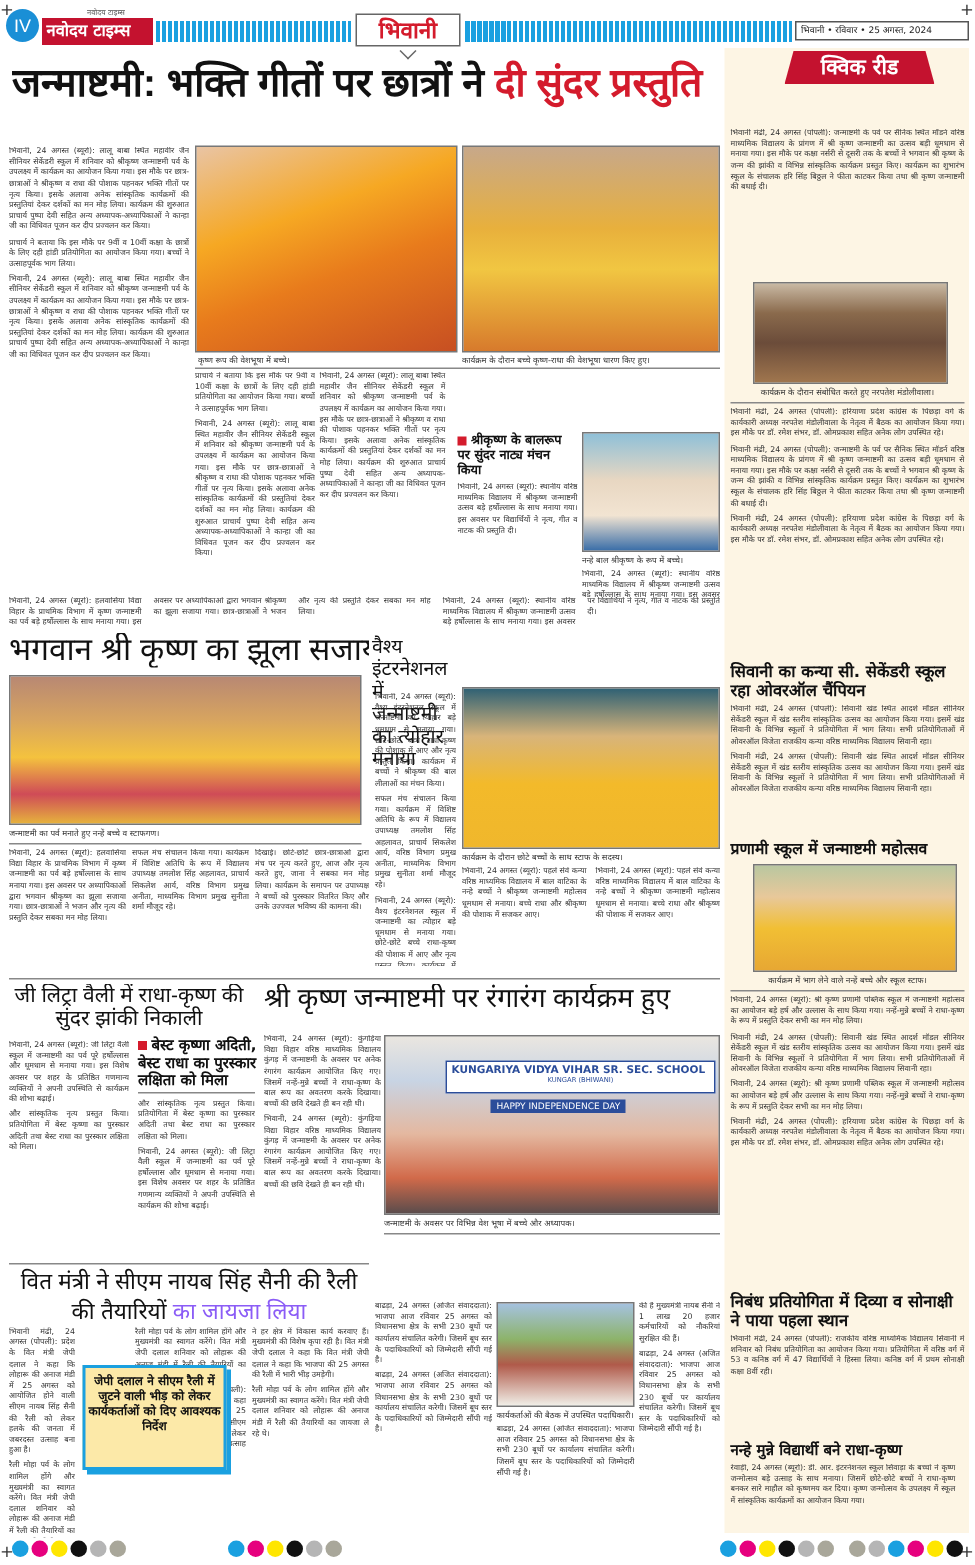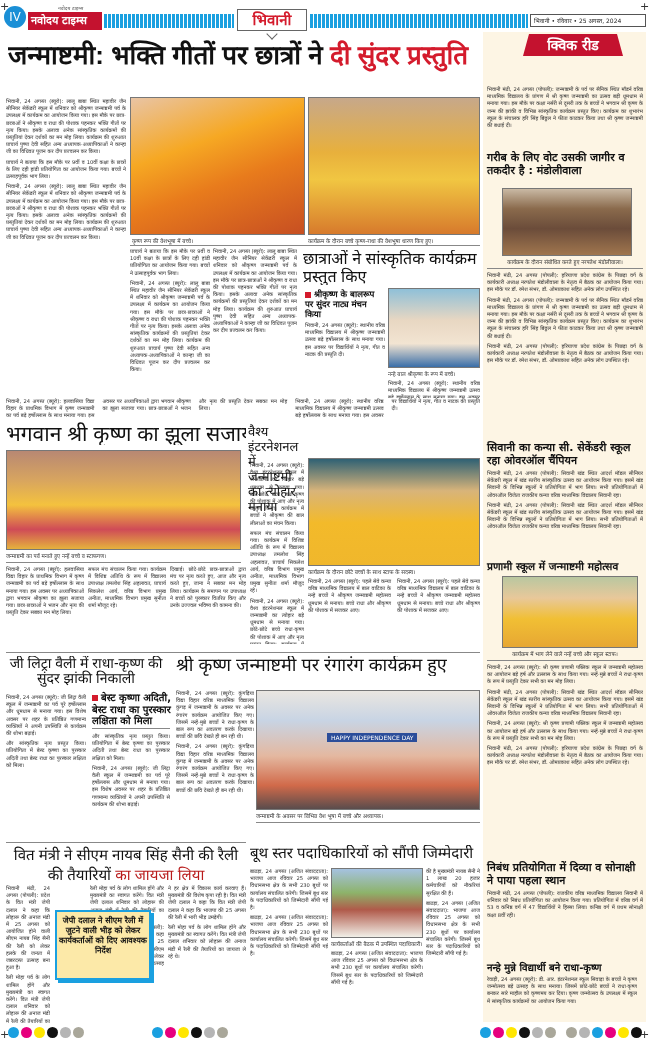--- a/index.html
+++ b/index.html
@@ -78,21 +78,20 @@
 
   <div class="abs body" style="left:130px;top:248px;width:80px;height:148px;overflow:hidden">
       <p>प्राचार्य ने बताया कि इस मौके पर 9वीं व 10वीं कक्षा के छात्रों के लिए दही हांडी प्रतियोगिता का आयोजन किया गया। बच्चों ने उत्साहपूर्वक भाग लिया।</p>
       <p style="margin-top:3px">भिवानी, 24 अगस्त (ब्यूरो): लालू बाबा स्थित महावीर जैन सीनियर सेकेंडरी स्कूल में शनिवार को श्रीकृष्ण जन्माष्टमी पर्व के उपलक्ष्य में कार्यक्रम का आयोजन किया गया। इस मौके पर छात्र-छात्राओं ने श्रीकृष्ण व राधा की पोशाक पहनकर भक्ति गीतों पर नृत्य किया। इसके अलावा अनेक सांस्कृतिक कार्यक्रमों की प्रस्तुतियां देकर दर्शकों का मन मोह लिया। कार्यक्रम की शुरुआत प्राचार्य पुष्पा देवी सहित अन्य अध्यापक-अध्यापिकाओं ने कान्हा जी का विधिवत पूजन कर दीप प्रज्वलन कर किया।</p>
     </div>
   <div class="abs body" style="left:213px;top:248px;width:84px;height:148px;overflow:hidden">
       <p>भिवानी, 24 अगस्त (ब्यूरो): लालू बाबा स्थित महावीर जैन सीनियर सेकेंडरी स्कूल में शनिवार को श्रीकृष्ण जन्माष्टमी पर्व के उपलक्ष्य में कार्यक्रम का आयोजन किया गया। इस मौके पर छात्र-छात्राओं ने श्रीकृष्ण व राधा की पोशाक पहनकर भक्ति गीतों पर नृत्य किया। इसके अलावा अनेक सांस्कृतिक कार्यक्रमों की प्रस्तुतियां देकर दर्शकों का मन मोह लिया। कार्यक्रम की शुरुआत प्राचार्य पुष्पा देवी सहित अन्य अध्यापक-अध्यापिकाओं ने कान्हा जी का विधिवत पूजन कर दीप प्रज्वलन कर किया।</p>
     </div>
 
   <div class="abs rule" style="left:130px;top:245px;width:350px"></div>
-  <div class="abs h2" style="left:303px;top:250px;width:177px;font-size:16px;white-space:normal">छात्राओं ने सांस्कृतिक कार्यक्रम प्रस्तुत किए</div>
   <div class="abs h3" style="left:305px;top:290px;width:80px;font-size:8.5px"><span class="bullet"></span><span>श्रीकृष्ण के बालरूप पर सुंदर नाट्य मंचन किया</span></div>
   <div class="abs body" style="left:305px;top:322px;width:80px;height:76px;overflow:hidden">
       <p>भिवानी, 24 अगस्त (ब्यूरो): स्थानीय वरिष्ठ माध्यमिक विद्यालय में श्रीकृष्ण जन्माष्टमी उत्सव बड़े हर्षोल्लास के साथ मनाया गया। इस अवसर पर विद्यार्थियों ने नृत्य, गीत व नाटक की प्रस्तुति दी।</p>
     </div>
   <div class="abs photo ph-cute" style="left:388px;top:288px;width:92px;height:80px"></div>
   <div class="abs caption" style="left:388px;top:370px;width:92px">नन्हे बाल श्रीकृष्ण के रूप में बच्चे।</div>
   <div class="abs body" style="left:388px;top:380px;width:92px;height:18px;overflow:hidden">
       <p>भिवानी, 24 अगस्त (ब्यूरो): स्थानीय वरिष्ठ माध्यमिक विद्यालय में श्रीकृष्ण जन्माष्टमी उत्सव बड़े हर्षोल्लास के साथ मनाया गया। इस अवसर पर विद्यार्थियों ने नृत्य, गीत व नाटक की प्रस्तुति दी।</p>
     </div>
 
@@ -142,64 +141,66 @@
       <p>और सांस्कृतिक नृत्य प्रस्तुत किया। प्रतियोगिता में बेस्ट कृष्णा का पुरस्कार अदिती तथा बेस्ट राधा का पुरस्कार लक्षिता को मिला।</p>
       <p style="margin-top:3px">भिवानी, 24 अगस्त (ब्यूरो): जी लिट्रा वैली स्कूल में जन्माष्टमी का पर्व पूरे हर्षोल्लास और धूमधाम से मनाया गया। इस विशेष अवसर पर शहर के प्रतिष्ठित गणमान्य व्यक्तियों ने अपनी उपस्थिति से कार्यक्रम की शोभा बढ़ाई।</p>
     </div>
 
   <div class="abs h2" style="left:176px;top:656px;width:304px;font-size:18px">श्री कृष्ण जन्माष्टमी पर रंगारंग कार्यक्रम हुए</div>
   <div class="abs body" style="left:176px;top:690px;width:78px;height:125px;overflow:hidden">
       <p>भिवानी, 24 अगस्त (ब्यूरो): कुंगड़िया विद्या विहार वरिष्ठ माध्यमिक विद्यालय कुंगड़ में जन्माष्टमी के अवसर पर अनेक रंगारंग कार्यक्रम आयोजित किए गए। जिसमें नन्हें-मुन्ने बच्चों ने राधा-कृष्ण के बाल रूप का अवतरण करके दिखाया। बच्चों की छवि देखते ही बन रही थी।</p>
       <p style="margin-top:3px">भिवानी, 24 अगस्त (ब्यूरो): कुंगड़िया विद्या विहार वरिष्ठ माध्यमिक विद्यालय कुंगड़ में जन्माष्टमी के अवसर पर अनेक रंगारंग कार्यक्रम आयोजित किए गए। जिसमें नन्हें-मुन्ने बच्चों ने राधा-कृष्ण के बाल रूप का अवतरण करके दिखाया। बच्चों की छवि देखते ही बन रही थी।</p>
     </div>
   <div class="abs photo ph-kungar" style="left:256px;top:690px;width:224px;height:120px">
+    <div style="position:absolute;left:40px;top:16px;width:180px;height:22px;background:#fff;border:1px solid #2b4d9a">
+      <div style="font-size:7px;font-weight:bold;color:#2b4d9a;white-space:nowrap;overflow:hidden;padding:1px 3px">KUNGARIYA VIDYA VIHAR SR. SEC. SCHOOL</div>
+      <div style="font-size:4.5px;color:#2b4d9a;text-align:center">KUNGAR (BHIWANI)</div>
+    </div>
     <div style="position:absolute;left:70px;top:42px;background:#2b4d9a;color:#fff;font-size:6px;padding:1px 4px;white-space:nowrap">HAPPY INDEPENDENCE DAY</div>
   </div>
   <div class="abs caption" style="left:256px;top:812px;width:224px">जन्माष्टमी के अवसर पर विभिन्न वेश भूषा में बच्चे और अध्यापक।</div>
   <div class="abs rule" style="left:256px;top:822px;width:224px"></div>
 
   <div class="abs rule" style="left:6px;top:842px;width:240px"></div>
   <div class="abs h2" style="left:6px;top:845px;width:240px;font-size:15px;white-space:normal;text-align:center;line-height:1.3">
-    <span>वित मंत्री ने सीएम नायब सिंह सैनी की रैली की तैयारियों </span><span style="color:#b91c1c">का जायजा लिया</span>
+    <span>वित मंत्री ने सीएम नायब सिंह सैनी की रैली की तैयारियों </span><span style="color:#8b5cf6">का जायजा लिया</span>
   </div>
   <div class="abs body" style="left:6px;top:885px;width:44px;height:140px;overflow:hidden">
       <p>भिवानी मंढी, 24 अगस्त (पोपली): प्रदेश के वित मंत्री जेपी दलाल ने कहा कि लोहारू की अनाज मंडी में 25 अगस्त को आयोजित होने वाली सीएम नायब सिंह सैनी की रैली को लेकर हलके की जनता में जबरदस्त उत्साह बना हुआ है।</p>
       <p style="margin-top:3px">रैली मोहा पर्व के लोग शामिल होंगे और मुख्यमंत्री का स्वागत करेंगे। वित मंत्री जेपी दलाल शनिवार को लोहारू की अनाज मंडी में रैली की तैयारियों का जायजा ले रहे थे।</p>
     </div>
   <div class="abs body" style="left:90px;top:885px;width:74px;height:140px;overflow:hidden">
       <p>रैली मोहा पर्व के लोग शामिल होंगे और मुख्यमंत्री का स्वागत करेंगे। वित मंत्री जेपी दलाल शनिवार को लोहारू की अनाज मंडी में रैली की तैयारियों का जायजा ले रहे थे।</p>
       <p style="margin-top:3px">भिवानी मंढी, 24 अगस्त (पोपली): प्रदेश के वित मंत्री जेपी दलाल ने कहा कि लोहारू की अनाज मंडी में 25 अगस्त को आयोजित होने वाली सीएम नायब सिंह सैनी की रैली को लेकर हलके की जनता में जबरदस्त उत्साह बना हुआ है।</p>
     </div>
   <div class="abs body" style="left:168px;top:885px;width:78px;height:140px;overflow:hidden">
       <p>ने हर क्षेत्र में विकास कार्य करवाए हैं। मुख्यमंत्री की विशेष कृपा रही है। वित मंत्री जेपी दलाल ने कहा कि वित मंत्री जेपी दलाल ने कहा कि भाजपा की 25 अगस्त की रैली में भारी भीड़ उमड़ेगी।</p>
       <p style="margin-top:3px">रैली मोहा पर्व के लोग शामिल होंगे और मुख्यमंत्री का स्वागत करेंगे। वित मंत्री जेपी दलाल शनिवार को लोहारू की अनाज मंडी में रैली की तैयारियों का जायजा ले रहे थे।</p>
     </div>
   <div class="abs callout" style="left:55px;top:910px;width:96px">जेपी दलाल ने सीएम रैली में जुटने वाली भीड़ को लेकर कार्यकर्ताओं को दिए आवश्यक निर्देश</div>
 
-  <div class="abs h2" style="left:250px;top:845px;width:230px;font-size:15px">बूथ स्तर पदाधिकारियों को सौंपी जिम्मेदारी</div>
   <div class="abs body" style="left:250px;top:868px;width:78px;height:155px;overflow:hidden">
       <p>बाढड़ा, 24 अगस्त (अजित संवाददाता): भाजपा आज रविवार 25 अगस्त को विधानसभा क्षेत्र के सभी 230 बूथों पर कार्यालय संचालित करेगी। जिसमें बूथ स्तर के पदाधिकारियों को जिम्मेदारी सौंपी गई है।</p>
       <p style="margin-top:3px">बाढड़ा, 24 अगस्त (अजित संवाददाता): भाजपा आज रविवार 25 अगस्त को विधानसभा क्षेत्र के सभी 230 बूथों पर कार्यालय संचालित करेगी। जिसमें बूथ स्तर के पदाधिकारियों को जिम्मेदारी सौंपी गई है।</p>
     </div>
   <div class="abs photo ph-booth" style="left:331px;top:868px;width:92px;height:70px"></div>
   <div class="abs caption" style="left:331px;top:940px;width:92px">कार्यकर्ताओं की बैठक में उपस्थित पदाधिकारी।</div>
   <div class="abs body" style="left:331px;top:950px;width:92px;height:73px;overflow:hidden">
       <p>बाढड़ा, 24 अगस्त (अजित संवाददाता): भाजपा आज रविवार 25 अगस्त को विधानसभा क्षेत्र के सभी 230 बूथों पर कार्यालय संचालित करेगी। जिसमें बूथ स्तर के पदाधिकारियों को जिम्मेदारी सौंपी गई है।</p>
     </div>
   <div class="abs body" style="left:426px;top:868px;width:54px;height:155px;overflow:hidden">
       <p>की है मुख्यमंत्री नायब सैनी ने 1 लाख 20 हजार कर्मचारियों को नौकरियां सुरक्षित की हैं।</p>
       <p style="margin-top:3px">बाढड़ा, 24 अगस्त (अजित संवाददाता): भाजपा आज रविवार 25 अगस्त को विधानसभा क्षेत्र के सभी 230 बूथों पर कार्यालय संचालित करेगी। जिसमें बूथ स्तर के पदाधिकारियों को जिम्मेदारी सौंपी गई है।</p>
     </div>
 
   <div class="abs sidebar"></div>
   <div class="abs qr-tab">क्विक रीड</div>
 
   <div class="abs body" style="left:487px;top:86px;width:156px;height:64px;overflow:hidden">भिवानी मंढी, 24 अगस्त (पोपली): जन्माष्टमी के पर्व पर सैनिक स्थित मॉडर्न वरिष्ठ माध्यमिक विद्यालय के प्रांगण में श्री कृष्ण जन्माष्टमी का उत्सव बड़ी धूमधाम से मनाया गया। इस मौके पर कक्षा नर्सरी से दूसरी तक के बच्चों ने भगवान श्री कृष्ण के जन्म की झांकी व विभिन्न सांस्कृतिक कार्यक्रम प्रस्तुत किए। कार्यक्रम का शुभारंभ स्कूल के संचालक हरि सिंह बिठ्ठल ने फीता काटकर किया तथा श्री कृष्ण जन्माष्टमी की बधाई दी।</div>
 
-  <div class="abs side-h" style="left:487px;top:152px;width:156px">गरीब के लिए वोट उसकी जागीर व तकदीर है : मंडोलीवाला</div>
   <div class="abs photo ph-hall" style="left:502px;top:188px;width:130px;height:68px"></div>
   <div class="abs caption" style="left:487px;top:258px;width:156px;text-align:center">कार्यक्रम के दौरान संबोधित करते हुए नरपतेश मंडोलीवाला।</div>
   <div class="abs rule" style="left:487px;top:268px;width:156px"></div>
   <div class="abs body" style="left:487px;top:272px;width:156px;height:170px;overflow:hidden">
       <p>भिवानी मंढी, 24 अगस्त (पोपली): हरियाणा प्रदेश कांग्रेस के पिछड़ा वर्ग के कार्यकारी अध्यक्ष नरपतेश मंडोलीवाला के नेतृत्व में बैठक का आयोजन किया गया। इस मौके पर डॉ. रमेश संभर, डॉ. ओमप्रकाश सहित अनेक लोग उपस्थित रहे।</p>
       <p style="margin-top:3px">भिवानी मंढी, 24 अगस्त (पोपली): जन्माष्टमी के पर्व पर सैनिक स्थित मॉडर्न वरिष्ठ माध्यमिक विद्यालय के प्रांगण में श्री कृष्ण जन्माष्टमी का उत्सव बड़ी धूमधाम से मनाया गया। इस मौके पर कक्षा नर्सरी से दूसरी तक के बच्चों ने भगवान श्री कृष्ण के जन्म की झांकी व विभिन्न सांस्कृतिक कार्यक्रम प्रस्तुत किए। कार्यक्रम का शुभारंभ स्कूल के संचालक हरि सिंह बिठ्ठल ने फीता काटकर किया तथा श्री कृष्ण जन्माष्टमी की बधाई दी।</p>
       <p style="margin-top:3px">भिवानी मंढी, 24 अगस्त (पोपली): हरियाणा प्रदेश कांग्रेस के पिछड़ा वर्ग के कार्यकारी अध्यक्ष नरपतेश मंडोलीवाला के नेतृत्व में बैठक का आयोजन किया गया। इस मौके पर डॉ. रमेश संभर, डॉ. ओमप्रकाश सहित अनेक लोग उपस्थित रहे।</p>
     </div>
 
   <div class="abs side-h" style="left:487px;top:442px;width:156px">सिवानी का कन्या सी. सेकेंडरी स्कूल रहा ओवरऑल चैंपियन</div>

